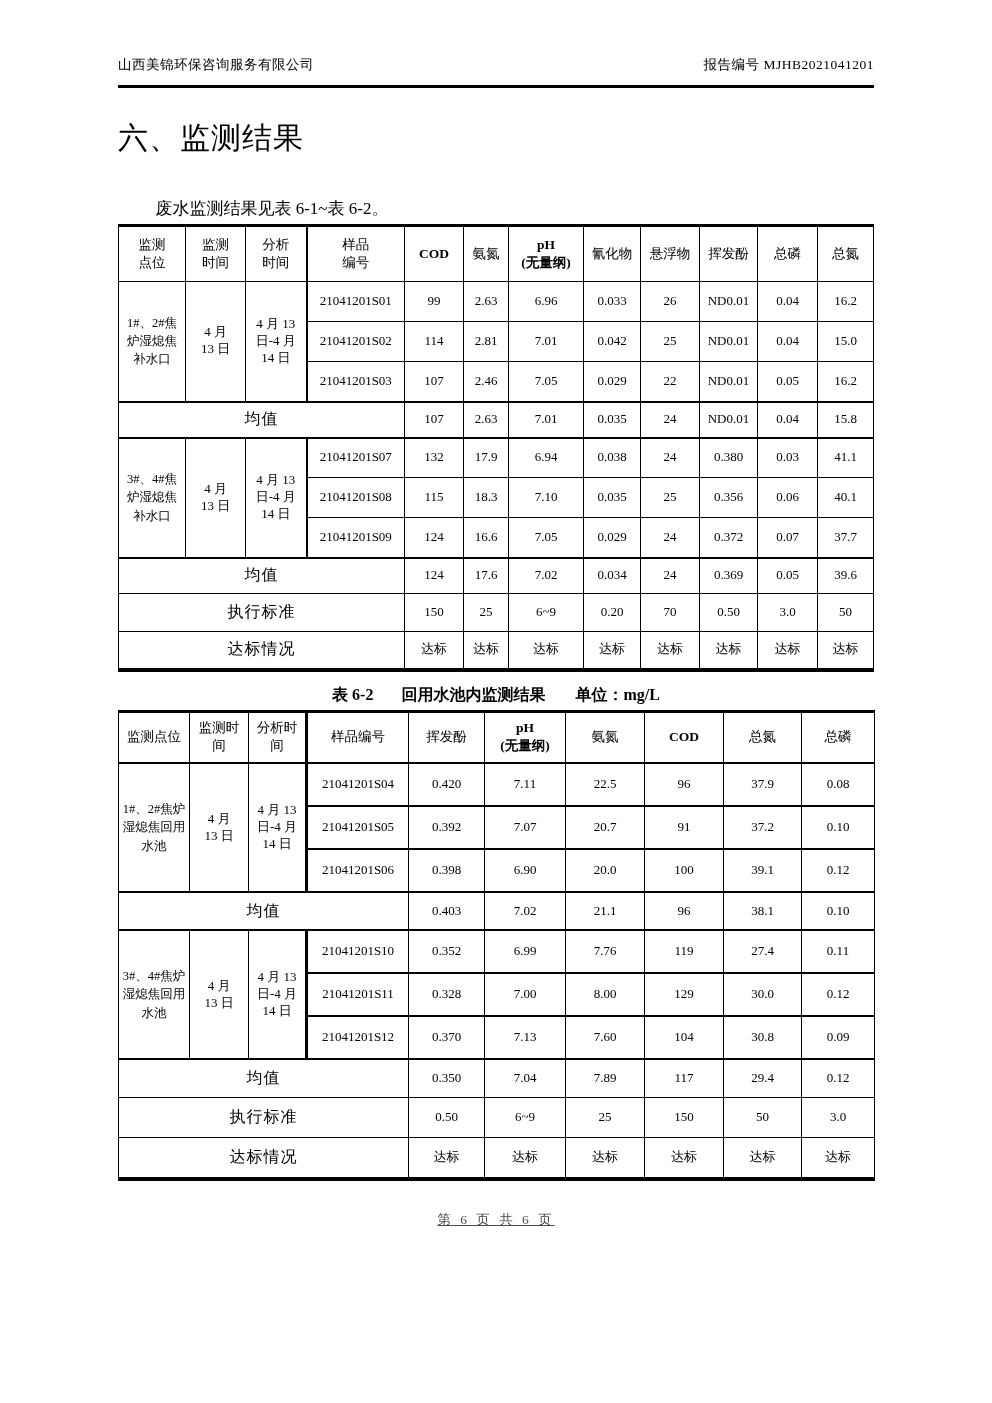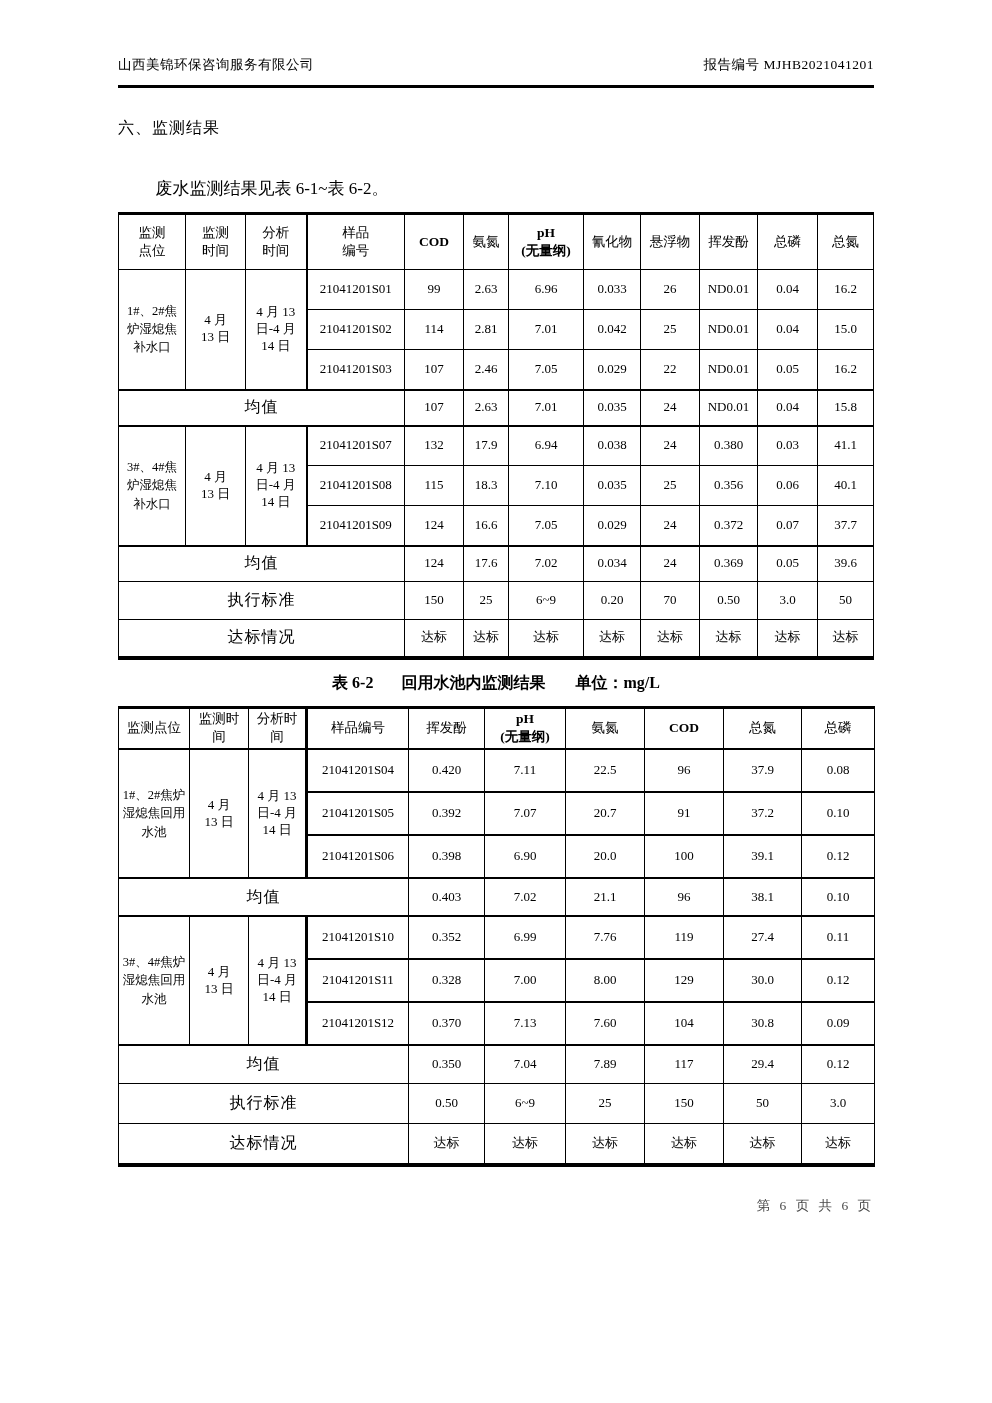--- a/index.html
+++ b/index.html
@@ -7,59 +7,59 @@
     width:992px;height:1403px;background:#ffffff;margin:0 auto;position:relative;
     box-sizing:border-box;padding:56px 118px 0 118px;
     font-family:"Liberation Serif","DejaVu Serif",serif;color:#000;
   }
   .doc-header{
     display:flex;justify-content:space-between;align-items:flex-end;
     font-size:13.5px;padding-bottom:11px;border-bottom:3px solid #000;
   }
   .doc-header .hdr-left{letter-spacing:0.5px;}
   .doc-header .hdr-right{letter-spacing:0.5px;}
-  .section-title{font-size:16px;margin-top:30px;letter-spacing:1px;}
+  .section-title{font-size:30px;margin-top:30px;letter-spacing:1px;}
   .intro{font-size:17px;margin-top:38px;text-indent:2.2em;}
   .caption{text-align:center;font-weight:bold;font-size:16px;margin-top:24px;}
   .caption .cap-label{margin-right:28px;}
   .caption .cap-unit{margin-left:30px;}
   .caption.second{margin-top:13px;}
   table.mon{
-    border-collapse:collapse;table-layout:fixed;width:756px;margin-top:12px;
+    border-collapse:collapse;table-layout:fixed;width:756px;margin-top:4px;
     border-top:3px solid #000;border-bottom:4px solid #000;
     border-left:1px solid #000;border-right:1px solid #000;
   }
   table.mon th,table.mon td{
     border:1px solid #000;text-align:center;vertical-align:middle;
     font-size:13px;font-weight:normal;padding:1px 1px;overflow:hidden;line-height:1.3;
   }
   table.mon th{white-space:pre-line;font-size:13.5px;line-height:1.35;}
   table.mon th.bold{font-weight:bold;}
   table.mon td.pre{white-space:pre-line;}
   table.mon td.site{font-size:12.5px;line-height:1.45;padding:1px 2px;}
   table.mon td.lab{font-size:16px;letter-spacing:1px;}
   table.mon .bl2{border-left:2px solid #000;}
   #table-6-2 .bl2{border-left:3px solid #000;}
   table.mon tr.bt2 th,table.mon tr.bt2 td{border-top:2px solid #000;}
   #table-6-1 tr.r-head{height:56px;}
   #table-6-1 tr.r-sample{height:40px;}
   #table-6-1 tr.r-mean{height:36px;}
   #table-6-1 tr.r-std{height:38px;}
   #table-6-1 tr.r-comp{height:38px;}
-  #table-6-2 tr.r-head{height:42px;}
+  #table-6-2 tr.r-head{height:52px;}
   #table-6-2 tr.r-sample{height:43px;}
   #table-6-2 tr.r-mean{height:38px;}
   #table-6-2 tr.r-std{height:40px;}
   #table-6-2 tr.r-comp{height:42px;}
   .blank-notice{
     text-align:center;font-size:15px;margin-top:9px;color:#222;
     white-space:nowrap;letter-spacing:0;
   }
   .page-number{
-    text-align:right;font-size:13.5px;margin-top:30px;color:#4a4a4a;letter-spacing:3px;
+    text-align:center;font-size:13.5px;margin-top:30px;color:#4a4a4a;letter-spacing:3px;text-decoration:underline;
   }
 </style>
 </head>
 <body>
 
 <div class="page">
 
   <div class="doc-header">
     <span class="hdr-left">山西美锦环保咨询服务有限公司</span>
     <span class="hdr-right">报告编号 MJHB2021041201</span>

